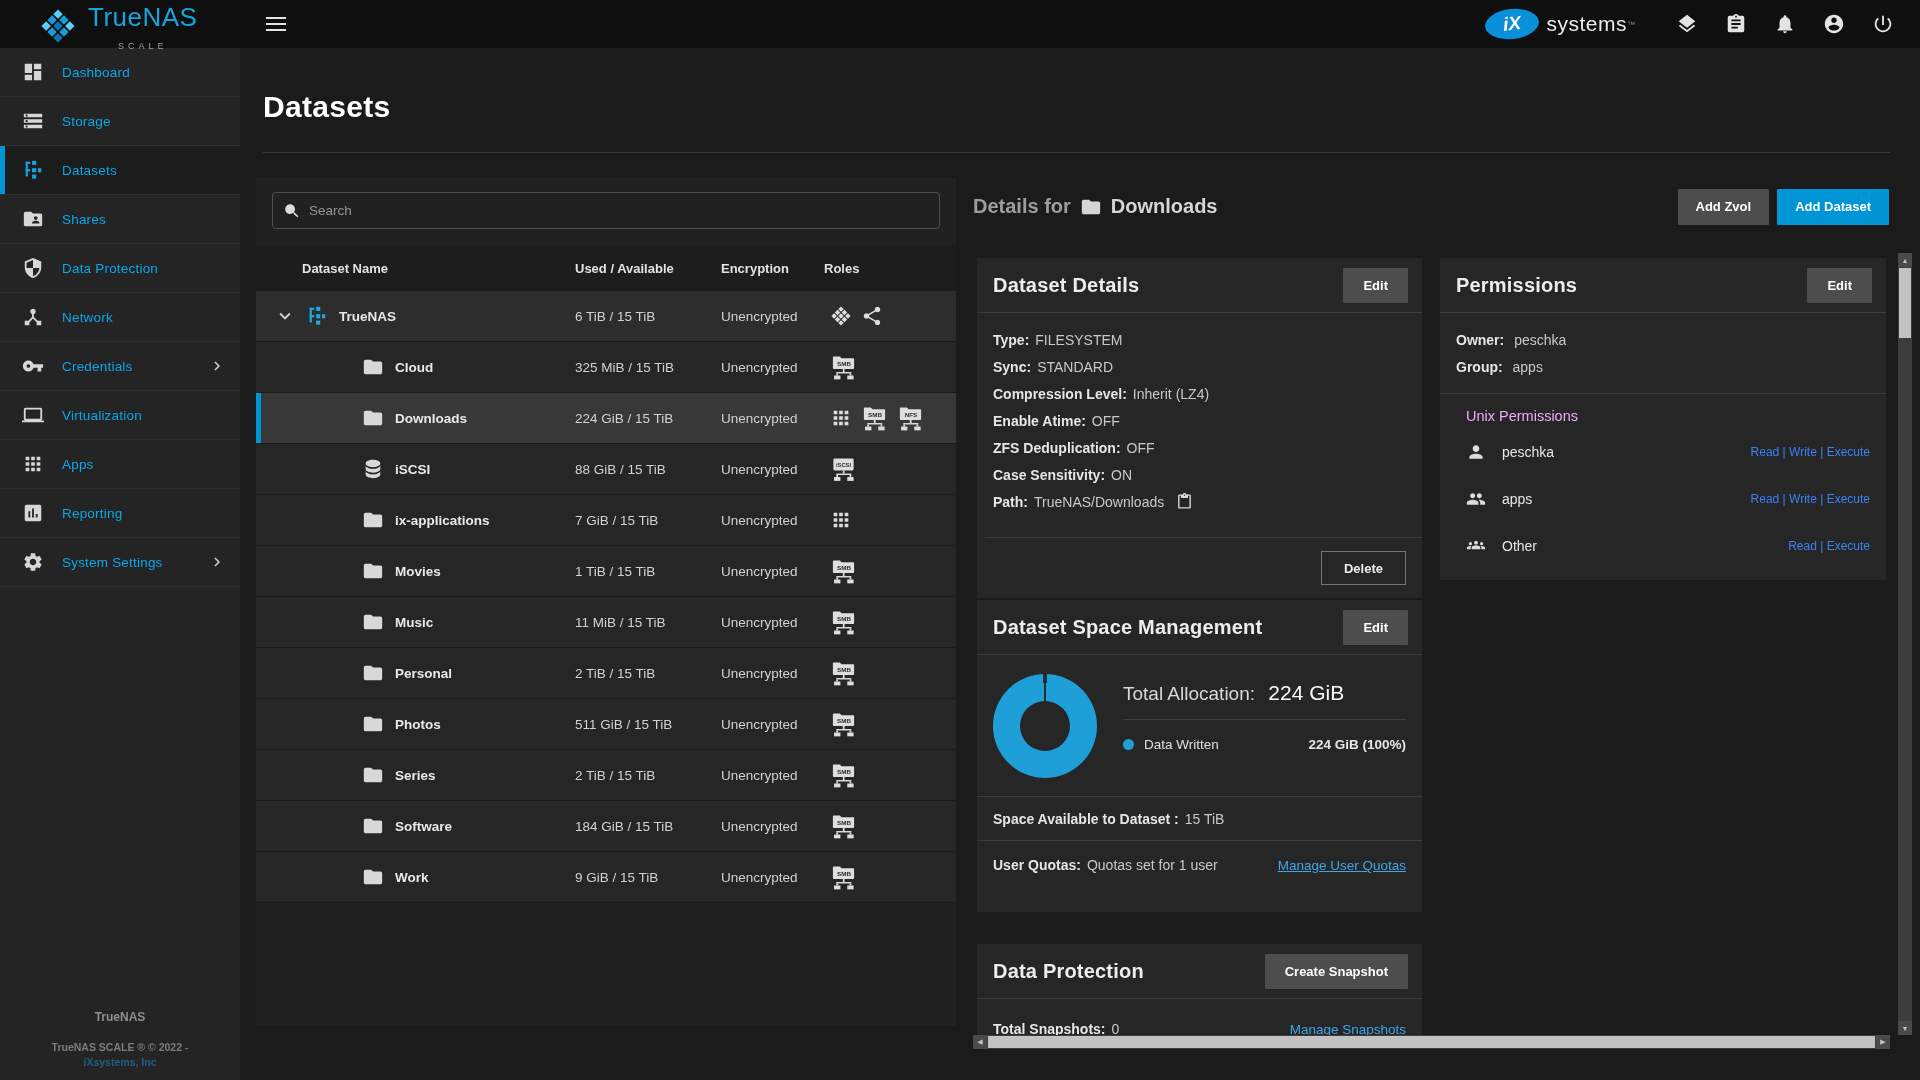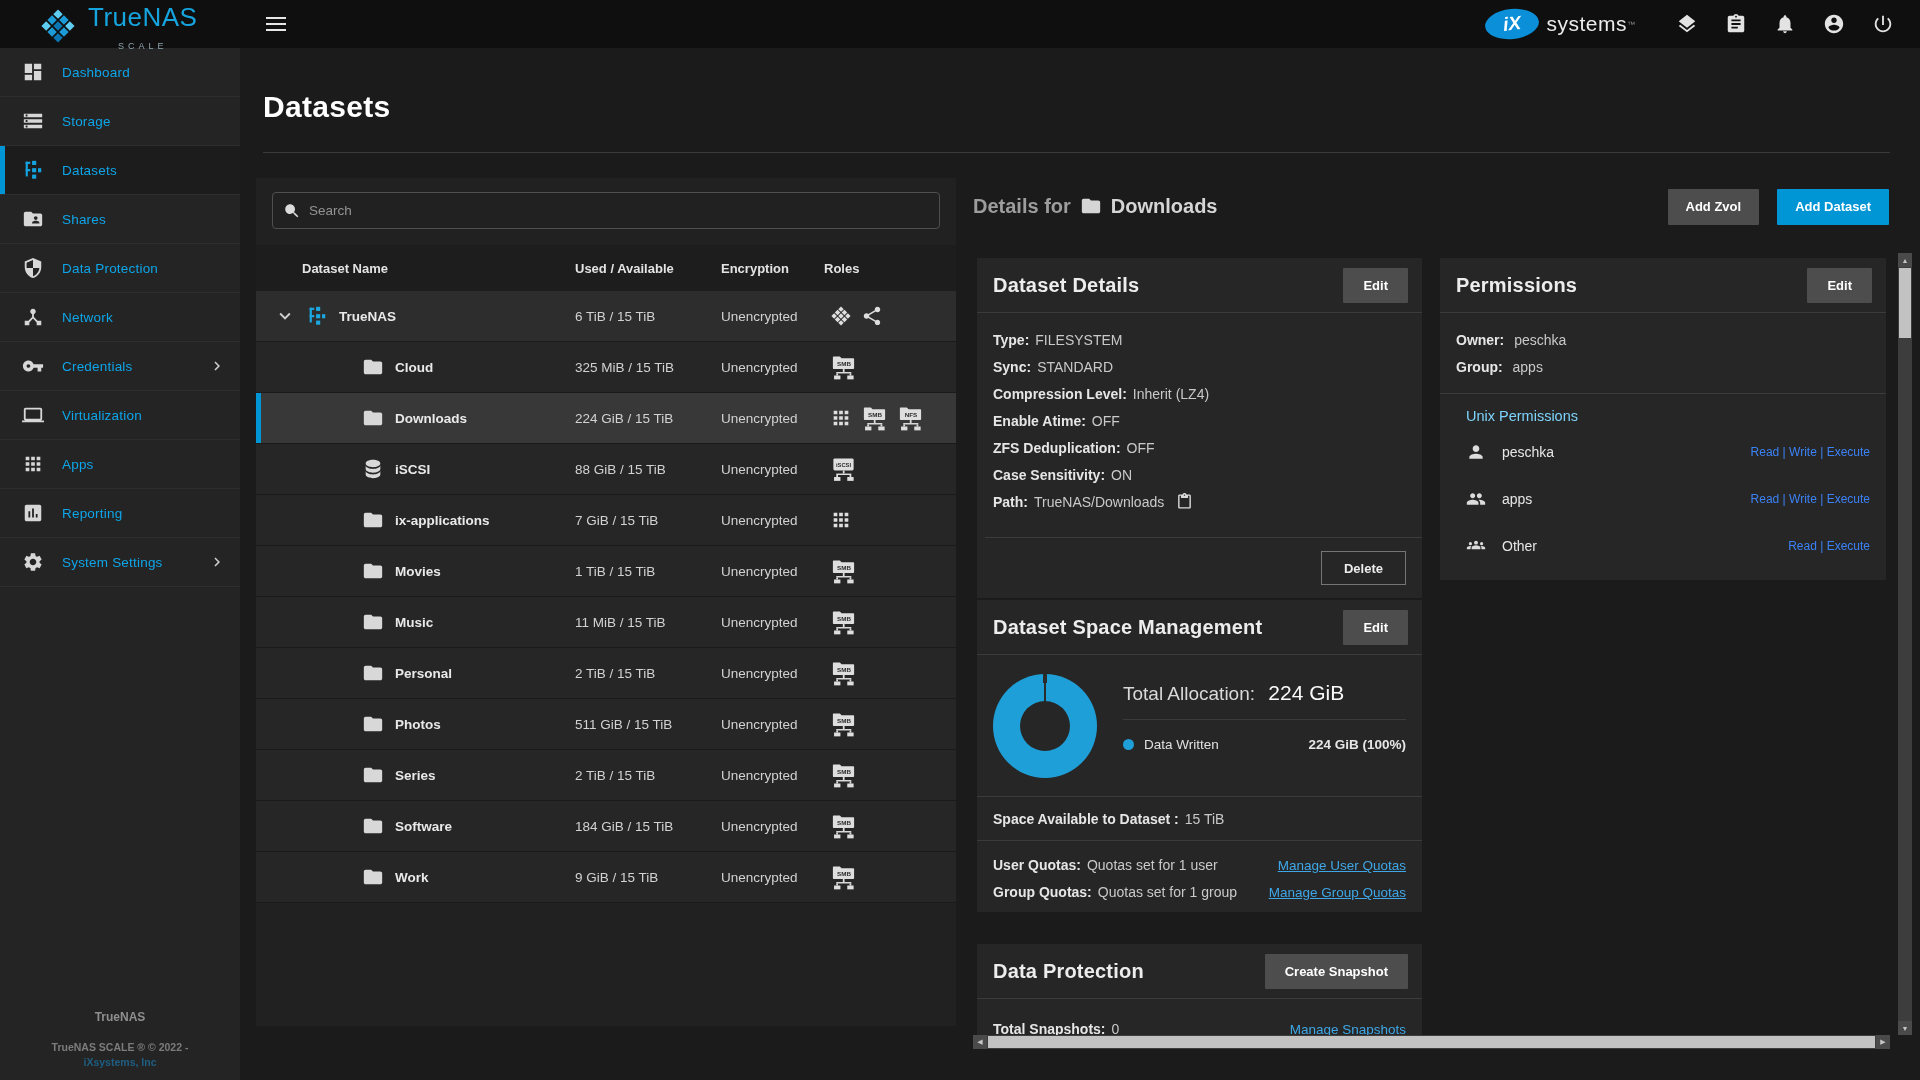--- a/index.html
+++ b/index.html
@@ -69,25 +69,25 @@
   .type-icon.child { margin-left:106px; }
   .name-label { margin-left:11px; }
   .c-used, .c-enc { font-size:13.5px; color:#d2d2d2; font-weight:500; }
   .c-roles { display:flex; align-items:center; gap:9px; padding-left:6px; }
   .role-svg { width:27px; height:29px; fill:#dedede; }
   .role-ic { width:22px; height:22px; color:#dedede; }
   .role-ic svg { width:100%; height:100%; fill:currentColor; }
 
   
   .details-header { position:absolute; left:733px; top:140px; width:916px; height:37px; display:flex; align-items:center; }
-  .dh-title { display:flex; align-items:flex-start; gap:9px; font-size:20px; font-weight:700; color:#9d9d9d; }
+  .dh-title { display:flex; align-items:flex-end; gap:9px; font-size:20px; font-weight:700; color:#9d9d9d; }
   .dh-folder { width:22px; height:22px; color:#d5d5d5; }
   .dh-folder svg { width:100%; height:100%; fill:currentColor; }
   .dh-name { color:#d5d5d5; }
-  .dh-buttons { margin-left:auto; display:flex; gap:18px; }
+  .dh-buttons { margin-left:auto; display:flex; gap:8px; }
   .btn { border:none; font-family:inherit; font-size:13px; font-weight:700; color:#fff; padding:0 18px;
          height:36px; cursor:pointer; border-radius:1px; }
   .btn-gray { background:#4d4d4d; }
   .btn-blue { background:#0095d5; }
   .btn-sm { height:35px; padding:4px 20px; }
 
   .card { position:absolute; background:#262626; }
   #card-details { left:737px; top:210px; width:445px; height:340px; }
   #card-permissions { left:1200px; top:210px; width:446px; height:322px; }
   #card-space { left:737px; top:552px; width:445px; height:312px; }
@@ -120,21 +120,21 @@
   .row-line { border-top:1px solid #3b3b3b; padding:0 16px; height:44px; display:flex; align-items:center; font-size:14px; }
   .quotas { border-top:1px solid #3b3b3b; padding:11px 16px 0; font-size:14px; }
   .quota-row { display:flex; line-height:27px; align-items:center; }
   .quota-link { margin-left:auto; color:#3fa7e7; text-decoration:underline; font-size:13.5px; cursor:pointer; }
 
   
   .prot-row { padding:22px 16px 0; display:flex; font-size:14px; align-items:center; }
 
   
   .perm-owner { padding:14px 16px 12px; line-height:27px; font-size:14px; border-bottom:1px solid #3b3b3b; }
-  .perm-section { padding:14px 16px 4px 26px; font-size:14.5px; color:#7dd3fc; }
+  .perm-section { padding:14px 16px 4px 26px; font-size:14.5px; color:#f0abfc; }
   .perm-entry { display:flex; align-items:center; height:47px; padding:0 16px 0 26px; }
   .perm-icon { width:20px; height:20px; color:#dcdcdc; margin-right:16px; flex:none; }
   .perm-icon svg { width:100%; height:100%; fill:currentColor; }
   .perm-name { font-size:14px; color:#e6e6e6; }
   .perm-val { margin-left:auto; font-size:12px; color:#3b82f6; }
 
   
   .vscroll { position:absolute; left:1898px; top:253px; width:14px; height:782px; background:#3d3d3d; z-index:30; }
   .vthumb { position:absolute; left:1px; right:1px; top:15px; height:70px; background:#c2c2c2; cursor:pointer; }
   .varrow { position:absolute; left:0; width:14px; height:14px; background:#4a4a4a; color:#c6c6c6; font-size:7px;
@@ -692,25 +692,20 @@
     <div class="row-line" style="margin-top:9px;">
       <span class="f-label">Space Available to Dataset :</span>
       <span class="f-value">15 TiB</span>
     </div>
     <div class="quotas">
       <div class="quota-row">
         <span class="f-label">User Quotas:</span>
         <span class="f-value">Quotas set for 1 user</span>
         <a class="quota-link">Manage User Quotas</a>
       </div>
-      <div class="quota-row">
-        <span class="f-label">Group Quotas:</span>
-        <span class="f-value">Quotas set for 1 group</span>
-        <a class="quota-link">Manage Group Quotas</a>
-      </div>
     </div>
   </div>
 
   <div class="card" id="card-protection">
     <div class="card-header">
       <span class="card-title">Data Protection</span>
       <button class="btn btn-gray btn-sm">Create Snapshot</button>
     </div>
     <div class="prot-row">
       <span class="f-label">Total Snapshots:</span>

